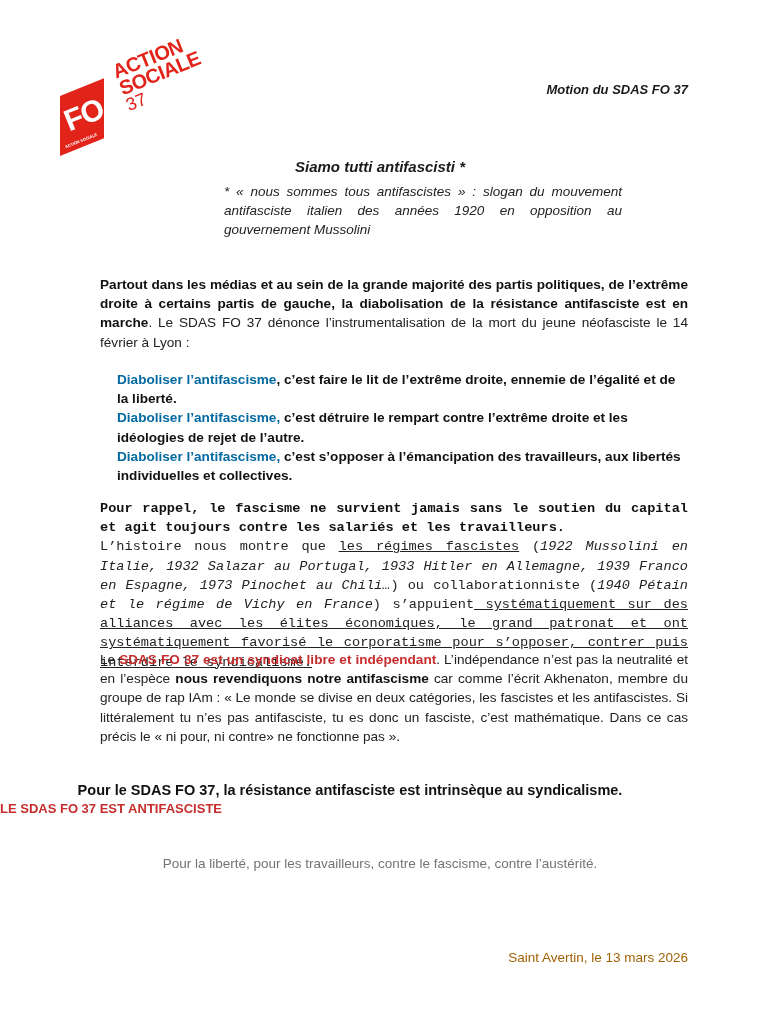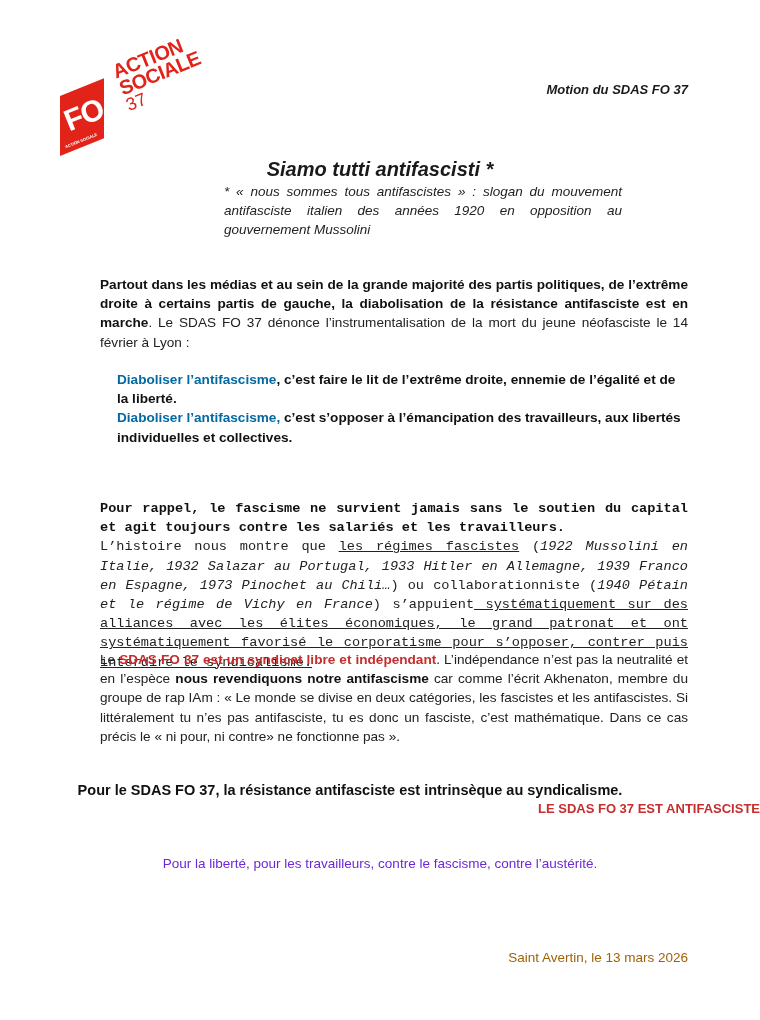--- a/index.html
+++ b/index.html
@@ -26,41 +26,41 @@
     .logo-text {
       position: absolute; left: 52px; top: 4px; transform: rotate(-22deg);
       transform-origin: left top; color: #e2231a; font-weight: bold;
       font-family: "Liberation Sans", sans-serif;
     }
     .logo-line1, .logo-line2 { display: block; font-size: 20px; line-height: 18px; letter-spacing: -0.5px; }
     .logo-num { display: block; font-size: 18px; line-height: 18px; font-weight: normal; color: #e2231a; }
 
     .motion { right: 72px; top: 82px; font-size: 13px; font-weight: bold; font-style: italic; }
 
-    .title { left: 0; width: 760px; top: 158px; text-align: center; font-size: 20px; font-weight: bold; font-style: italic; }
+    .title { left: 0; width: 760px; top: 158px; text-align: center; font-size: 15px; font-weight: bold; font-style: italic; }
     .footnote {
       left: 181px; width: 398px; top: 182px; font-size: 13.5px; font-style: italic;
       line-height: 19px; text-align: justify; color: #222; margin-left: 43px;
     }
 
     .para { left: 100px; width: 588px; font-size: 13.6px; line-height: 19.2px; text-align: justify; color: #222; }
     .p1 { top: 275px; }
     .bullets { left: 117px; width: 571px; top: 370px; font-size: 13.6px; line-height: 19.2px; font-weight: bold; color: #111; }
     .bullet { display: block; }
     .red { color: #0369a1; }
     .p2 { top: 499px; font-family: Liberation Mono, monospace; }
     .p3 { top: 650px; }
     b, .b { font-weight: bold; color: #111; }
     i { font-style: italic; }
     u { text-decoration: underline; }
 
     .conclusion { left: 0; width: 700px; top: 780px; text-align: center; font-size: 14.5px; font-weight: bold; color: #111; line-height: 20px; }
-    .conclusion-red { left: 0; width: 760px; top: 801px; text-align: right; font-size: 13px; font-weight: bold; color: #c62d2d; }
+    .conclusion-red { left: 0; width: 760px; top: 801px; text-align: left; font-size: 13px; font-weight: bold; color: #c62d2d; }
 
-    .slogan { left: 0; width: 760px; top: 856px; text-align: center; font-size: 13.5px; color: #6d28d9; }
+    .slogan { left: 0; width: 760px; top: 856px; text-align: center; font-size: 13.5px; color: #737373; }
     .signature { right: 72px; top: 950px; font-size: 13.5px; color: #a16207; }
   </style>
 </head>
 <body>
 
 <div class="abs logo">
   <div class="logo-box"></div>
   <div class="logo-fo">FO</div>
   <div class="logo-sub">ACTION SOCIALE</div>
   <div class="logo-text">
@@ -74,20 +74,21 @@
 
 <div class="abs title">Siamo tutti antifascisti *</div>
 <div class="abs footnote">* « nous sommes tous antifascistes » : slogan du mouvement antifasciste italien des années 1920 en opposition au gouvernement Mussolini</div>
 
 <div class="abs para p1">
   <b>Partout dans les médias et au sein de la grande majorité des partis politiques, de l’extrême droite à certains partis de gauche, la diabolisation de la résistance antifasciste est en marche</b><span>. Le SDAS FO 37 dénonce l’instrumentalisation de la mort du jeune néofasciste le 14 février à Lyon :</span>
 </div>
 
 <div class="abs bullets">
   <span class="bullet"><span class="red">Diaboliser l’antifascisme</span><span>, c’est faire le lit de l’extrême droite, ennemie de l’égalité et de la liberté.</span></span>
+  <span class="bullet"><span class="red">Diaboliser l’antifascisme,</span><span> c’est détruire le rempart contre l’extrême droite et les idéologies de rejet de l’autre.</span></span>
   <span class="bullet"><span class="red">Diaboliser l’antifascisme,</span><span> c’est s’opposer à l’émancipation des travailleurs, aux libertés individuelles et collectives.</span></span>
 </div>
 
 <div class="abs para p2">
   <b>Pour rappel, le fascisme ne survient jamais sans le soutien du capital et agit toujours contre les salariés et les travailleurs.</b><br>
   <span>L’histoire nous montre que </span><u>les régimes fascistes</u><span> (</span><i>1922 Mussolini en Italie,  1932 Salazar au Portugal, 1933 Hitler en  Allemagne, 1939 Franco en Espagne, 1973 Pinochet au Chili…</i><span>) ou collaborationniste (</span><i>1940 Pétain et le régime de Vichy en France</i><span>) s’appuient</span><u> systématiquement sur des alliances avec les élites économiques, le grand patronat et ont systématiquement favorisé le corporatisme pour s’opposer, contrer puis interdire le syndicalisme.</u>
 </div>
 
 <div class="abs para p3">
   <span>Le </span><b class="red" style="color:#c62d2d">SDAS FO 37 est un syndicat libre et indépendant</b><span>. L’indépendance n’est pas la neutralité et en l’espèce </span><b>nous revendiquons notre antifascisme</b><span> car comme l’écrit Akhenaton, membre du groupe de rap IAm : « Le monde se divise en deux catégories, les fascistes et les antifascistes. Si littéralement tu n’es pas antifasciste, tu es donc un fasciste, c’est mathématique. Dans ce cas précis le « ni pour, ni contre» ne fonctionne pas ».</span>

